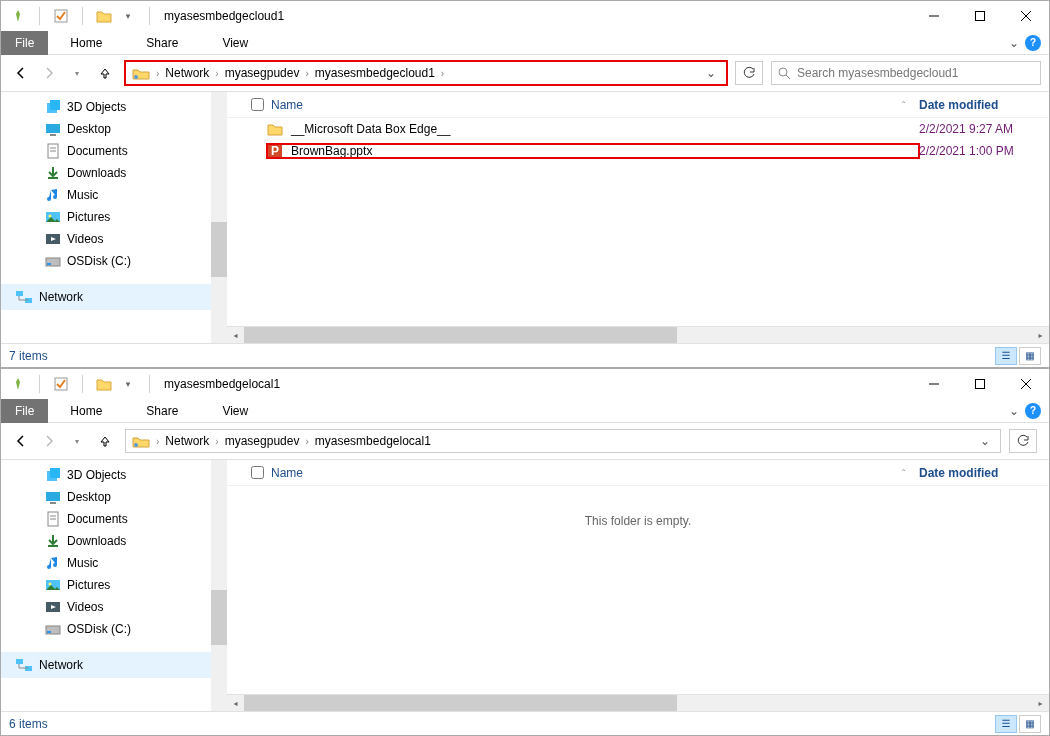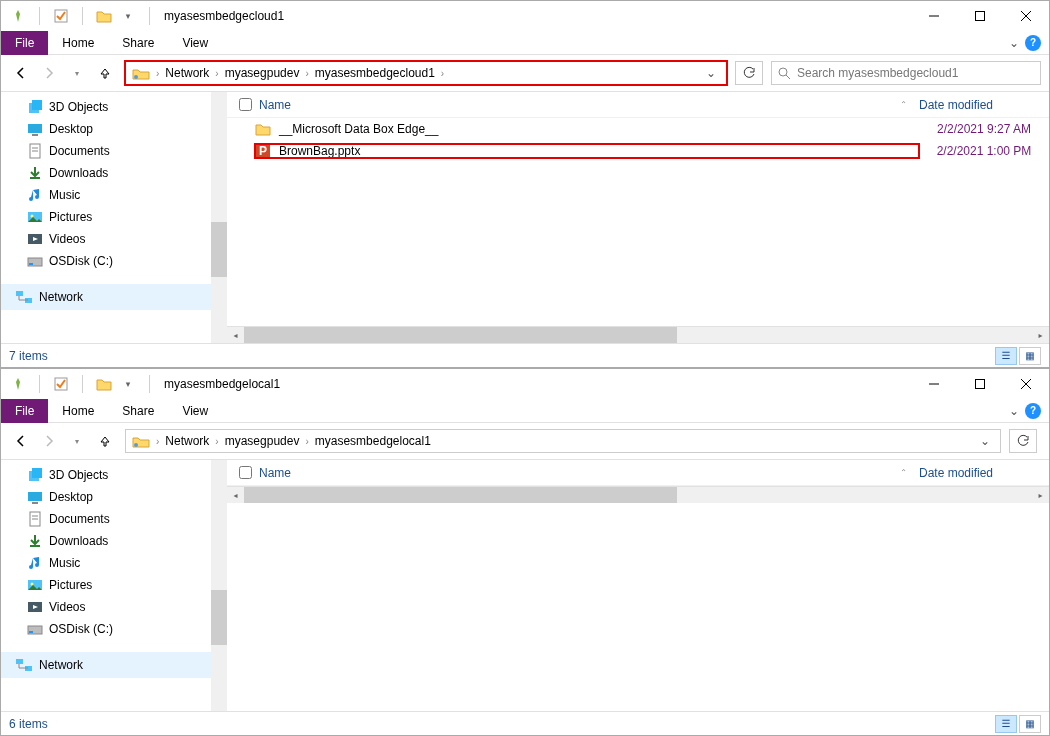--- a/index.html
+++ b/index.html
@@ -6,50 +6,50 @@
 body { background: #fff; width: 1050px; height: 736px; overflow: hidden; }
 .window { border: 1px solid #aaa; background: #fff; display: flex; flex-direction: column; position: relative; }
 .titlebar { display: flex; align-items: center; height: 30px; background: #fff; }
 .qat { display: flex; align-items: center; gap: 6px; padding-left: 8px; }
 .qat-item { width: 18px; height: 18px; display: flex; align-items: center; justify-content: center; }
 .title-text { margin-left: 8px; color: #000; flex: 1; }
 .title-sep { width: 1px; height: 18px; background: #d0d0d0; margin: 0 6px; }
 .win-controls { display: flex; }
 .win-control { width: 46px; height: 30px; display: flex; align-items: center; justify-content: center; font-size: 11px; }
 .ribbon-tabs { display: flex; align-items: center; height: 24px; border-bottom: 1px solid #e1e1e1; }
-.file-tab { background: #701a75; color: #fff; padding: 0 14px; height: 24px; display: flex; align-items: center; }
-.ribbon-tab { padding: 0 14px; height: 24px; display: flex; align-items: center; color: #000; }
+.file-tab { background: #737373; color: #fff; padding: 0 14px; height: 24px; display: flex; align-items: center; }
+.ribbon-tab { padding: 0 22px; height: 24px; display: flex; align-items: center; color: #000; }
 .ribbon-spacer { flex: 1; }
 .expand-chev { padding: 0 6px; color: #555; }
 .help-icon { width: 16px; height: 16px; border-radius: 50%; background: #1e90ff; color: #fff; display: flex; align-items: center; justify-content: center; font-size: 10px; margin-right: 8px; font-weight: bold;}
 .nav-row { display: flex; align-items: center; height: 36px; padding: 4px 8px; gap: 4px; }
 .nav-btn { width: 24px; height: 24px; display: flex; align-items: center; justify-content: center; color: #888; }
 .nav-btn.enabled { color: #000; }
 .address-bar { flex: 1; border: 1px solid #ccc; height: 24px; display: flex; align-items: center; padding: 0 4px; margin: 0 4px; position: relative; }
 .address-bar.highlighted { outline: 2px solid #e60000; outline-offset: -1px;}
 .crumb { padding: 0 2px; display: inline-flex; align-items: center; }
 .crumb-sep { color: #888; padding: 0 4px; font-size: 10px; }
 .address-drop { margin-left: auto; color: #555; padding: 0 6px; }
 .refresh-btn { border: 1px solid #ccc; height: 24px; width: 28px; display: flex; align-items: center; justify-content: center; margin-right: 4px; }
 .search-box { border: 1px solid #ccc; height: 24px; width: 270px; display: flex; align-items: center; padding: 0 6px; color: #777; gap: 6px; text-align: center; }
 .body-area { display: flex; flex: 1; min-height: 0; border-top: 1px solid #e1e1e1; }
 .navpane { width: 226px; border-right: 1px solid #e1e1e1; padding-top: 4px; display: flex; flex-direction: column; }
 .nav-items { flex: 1; overflow: hidden; }
-.nav-item { display: flex; align-items: center; height: 22px; padding-left: 26px; gap: 6px; }
+.nav-item { display: flex; align-items: center; height: 22px; padding-left: 44px; gap: 6px; }
 .nav-item.network-group { background: #e5f3ff; margin-top: 12px; padding-left: 14px; font-weight: normal; height: 26px;}
 .nav-scroll-slot { width: 16px; background: #f0f0f0; align-self: stretch; position: relative;}
 .nav-scroll-thumb { position:absolute; width:16px; background: #cdcdcd; }
 .right-pane { flex: 1; display: flex; flex-direction: column; min-width: 0; }
-.col-headers { display: flex; align-items: center; height: 26px; border-bottom: 1px solid #f0f0f0; padding-left: 12px; }
+.col-headers { display: flex; align-items: center; height: 26px; border-bottom: 1px solid #f0f0f0; padding-left: 24px; }
 .col-check { width: 20px; display:flex; align-items:center;}
 .col-name { flex: 1; color: #1e4e8c; display:flex; align-items:center; gap:6px;}
-.col-date { width: 130px; color: #1e4e8c; }
+.col-date { width: 130px; color: #1e4e8c; font-weight: bold; }
 .sort-ind { font-size: 8px; color: #888;}
 .file-list { flex: 1; overflow: hidden; position: relative;}
-.file-row { display: flex; align-items: center; height: 22px; padding-left: 28px; text-align: center; }
+.file-row { display: flex; align-items: center; height: 22px; padding-left: 40px; }
 .file-name-wrap { flex: 1; display:flex; align-items:center; gap: 8px;}
 .file-name-wrap.highlighted { outline: 2px solid #e60000; outline-offset: -1px; padding-right: 30px;}
 .file-date { width: 130px; color: #701a75; }
 .empty-msg { text-align: center; color: #666; margin-top: 28px; }
 .hscroll-area { height: 17px; display: flex; align-items: stretch; border-top: 1px solid #e1e1e1;}
 .hscroll-btn { width: 17px; background:#f0f0f0; display:flex; align-items:center; justify-content:center; font-size:8px; color:#666; }
 .hscroll-track { flex:1; background:#f0f0f0; position:relative;}
 .hscroll-thumb { position:absolute; top:0; bottom:0; left:0; width:55%; background:#cdcdcd;}
 .statusbar { height: 24px; border-top: 1px solid #e1e1e1; display: flex; align-items: center; padding: 0 8px; color: #1e4e8c; }
 .statusbar .spacer { flex: 1; }
@@ -477,20 +477,23 @@
       <div class="col-headers">
         <span class="col-check">
             <input type="checkbox" style="">
           </span>
         <span class="col-name">
             <span>Name</span>
             <span style="margin-left:auto;margin-right:12px" class="sort-ind">⌃</span>
           </span>
         <span class="col-date">Date modified</span>
       </div>
+      <div class="file-list">
+        <div class="empty-msg">This folder is empty.</div>
+      </div>
       <div class="hscroll-area">
         <div class="hscroll-btn">◂</div>
         <div class="hscroll-track">
             <div class="hscroll-thumb"></div>
           </div>
         <div class="hscroll-btn">▸</div>
       </div>
     </div>
   </div>
 

